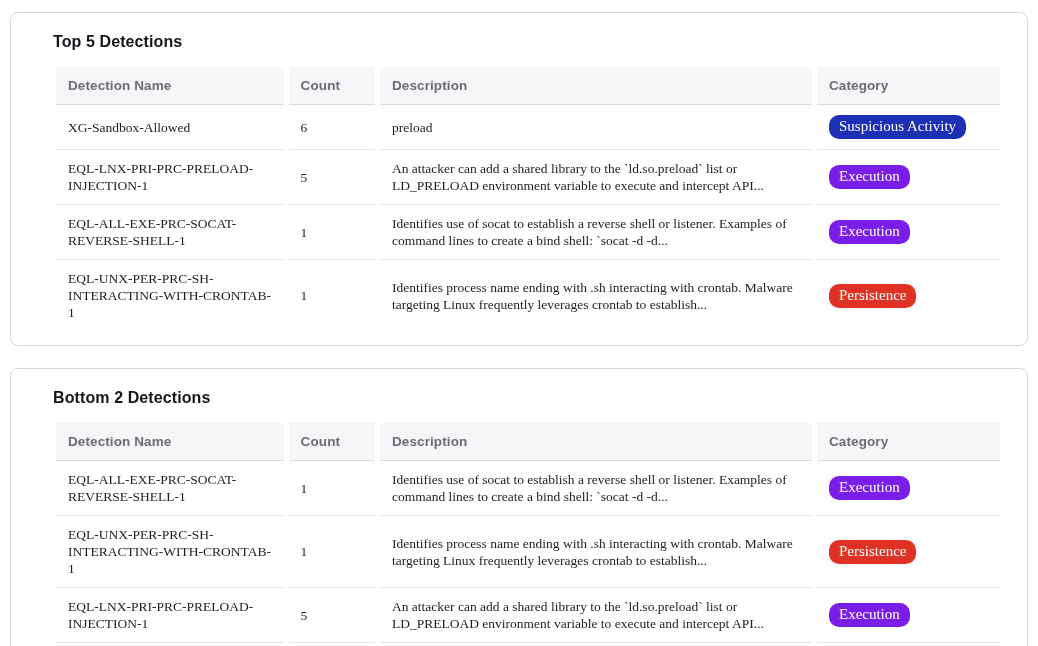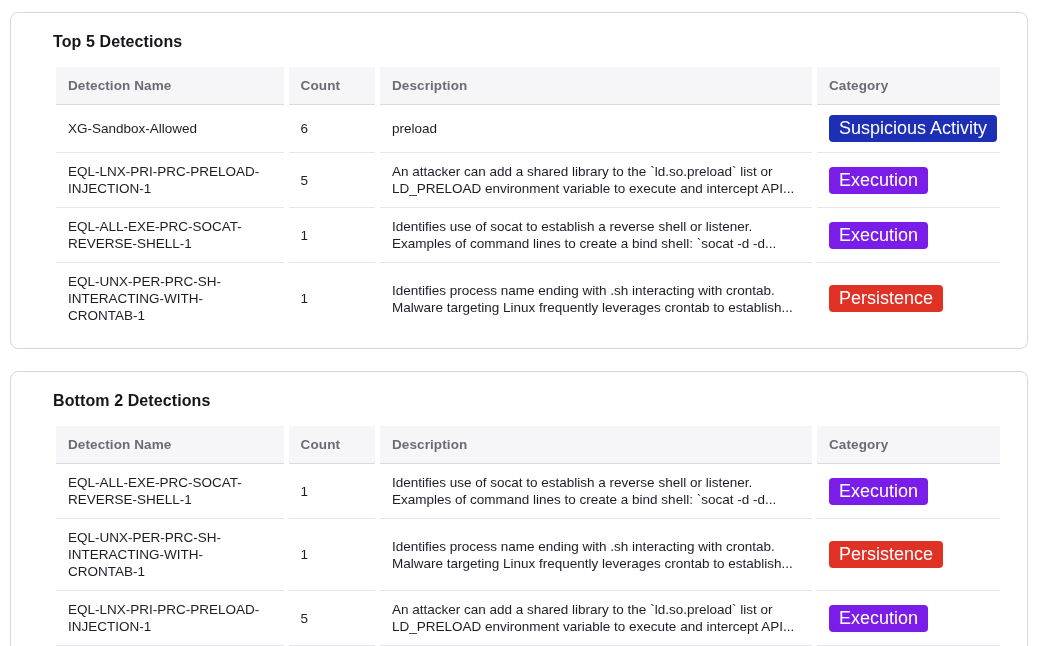--- a/index.html
+++ b/index.html
@@ -42,30 +42,31 @@
     letter-spacing: 0.1px;
   }
   table.detections td {
     padding: 10px 12px;
     font-size: 13.5px;
     line-height: 1.26;
     color: #1d1d26;
     vertical-align: middle;
     border-bottom: 1px solid #e5e5ea;
     word-wrap: break-word;
+    font-family: Liberation Serif, serif;
   }
   table.detections tr:last-child td { border-bottom: none; }
   .cell-desc { color: #222229; }
   .badge {
     display: inline-block;
     color: #ffffff;
-    font-size: 18px;
+    font-size: 15px;
     line-height: 1;
     padding: 4px 10px 5px 10px;
-    border-radius: 4px;
+    border-radius: 10px;
     white-space: nowrap;
   }
 </style>
 </head>
 <body>
 
 <section class="card">
   <h2 class="card-title">Top 5 Detections</h2>
   <table class="detections">
     <colgroup>

